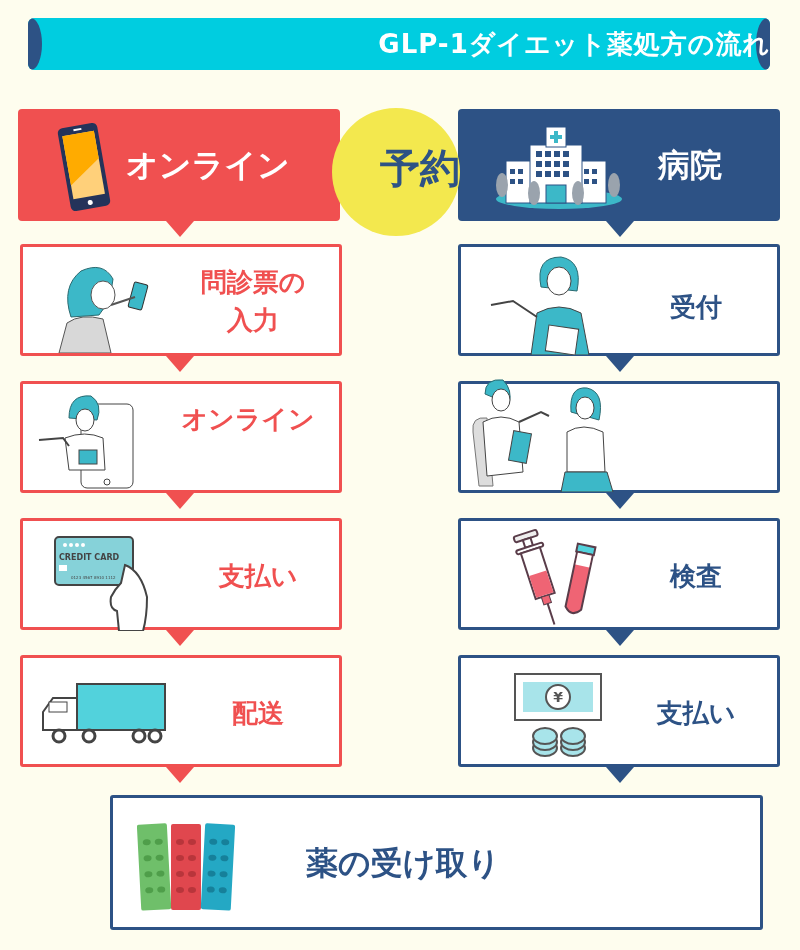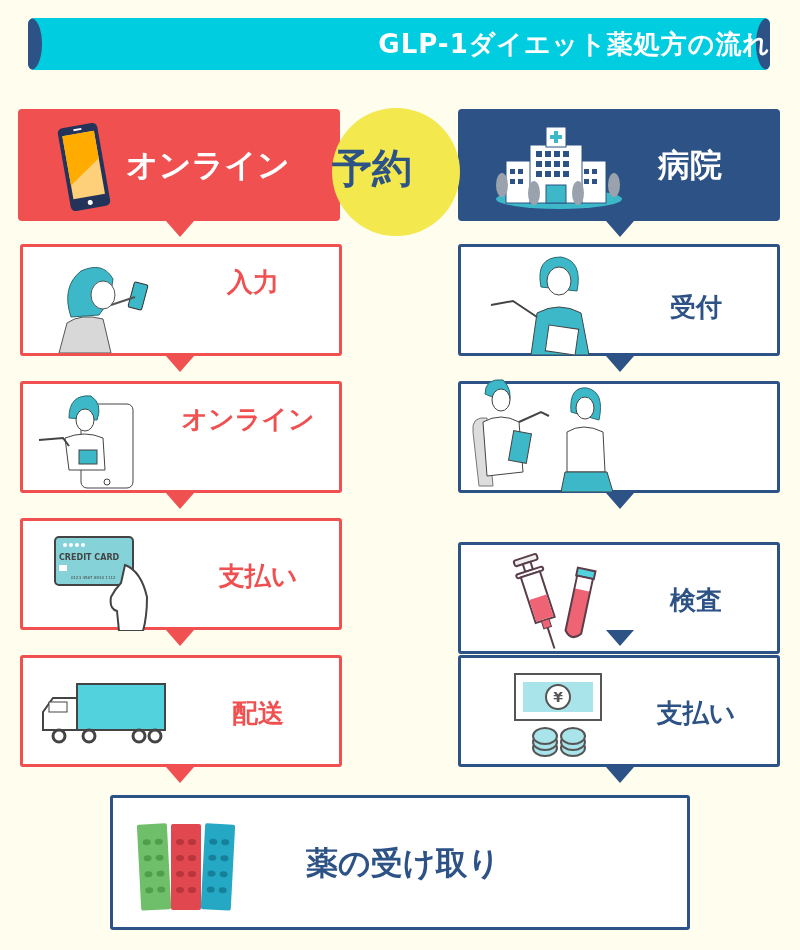--- a/index.html
+++ b/index.html
@@ -10,28 +10,28 @@
   .title-bar .cap.l{left:-8px;border-radius:0 50% 50% 0/0 50% 50% 0;}
   .title-bar .cap.r{right:-8px;border-radius:50% 0 0 50%/50% 0 0 50%;}
   .title-bar .txt{position:absolute;left:0;right:0;top:0;line-height:52px;text-align:right;color:#fff;font-weight:bold;font-size:26px;letter-spacing:1px;}
   .hdr{top:109px;height:112px;border-radius:4px;}
   .hdr.red{left:18px;width:322px;background:#f05050;}
   .hdr.blue{left:458px;width:322px;background:#2d5285;}
   .hdr .label{position:absolute;color:#fff;font-weight:bold;font-size:32px;top:0;line-height:112px;}
   .ptr{width:0;height:0;border-left:14px solid transparent;border-right:14px solid transparent;border-top:16px solid #f05050;}
   .ptr.b{border-top-color:#2d5285;}
   .circle{left:332px;top:108px;width:128px;height:128px;border-radius:50%;background:#f3e84e;}
-  .circle .txt{position:absolute;left:0;right:0;top:0;line-height:120px;text-align:left;color:#2d5285;font-weight:bold;font-size:40px;}
+  .circle .txt{position:absolute;left:0;right:0;top:0;line-height:120px;text-align:right;color:#2d5285;font-weight:bold;font-size:40px;}
   .box{background:#fff;border:3px solid #f05050;border-radius:3px;box-sizing:border-box;height:112px;}
   .box.red{left:20px;width:322px;}
   .box.blue{left:458px;width:322px;border-color:#2d5285;}
   .box .label{position:absolute;font-weight:bold;font-size:26px;text-align:center;line-height:38px;}
   .box.red .label{color:#f05050;}
   .box.blue .label{color:#2d5285;}
-  .final{left:110px;top:795px;width:580px;height:135px;background:#fff;border:3px solid #2d5285;border-radius:3px;box-sizing:border-box;}
+  .final{left:110px;top:795px;width:653px;height:135px;background:#fff;border:3px solid #2d5285;border-radius:3px;box-sizing:border-box;}
   .final .label{position:absolute;left:180px;top:40px;width:220px;text-align:center;color:#2d5285;font-weight:bold;font-size:32px;line-height:50px;}
   svg{display:block;}
 </style>
 </head>
 <body>
 
 <div class="abs title-bar">
   <div class="cap l"></div>
   <div class="cap r"></div>
   <div class="txt">GLP-1ダイエット薬処方の流れ</div>
@@ -104,20 +104,21 @@
   <div class="abs" style="left:28px;top:10px;">
     <svg width="110" height="96" viewBox="0 0 110 96">
       <path d="M8 96 L16 66 Q30 56 52 62 L60 96Z" fill="#d8d8d8" stroke="#555"></path>
       <path d="M20 60 Q10 30 30 14 Q52 4 62 22 Q60 44 48 58 Z" fill="#3cb8c8" stroke="#2a6a70"></path>
       <ellipse cx="52" cy="38" rx="12" ry="14" fill="#fff" stroke="#555"></ellipse>
       <rect x="80" y="26" width="14" height="26" rx="2" fill="#3cb8c8" stroke="#333" transform="rotate(15 87 39)"></rect>
       <path d="M60 48 L84 40" stroke="#555" stroke-width="2"></path>
     </svg>
   </div>
   <div class="label" style="left:150px;top:16px;width:160px;">
+    <div>問診票の</div>
     <div>入力</div>
   </div>
 </div>
 <div class="abs ptr" style="left:166px;top:356px;"></div>
 
 <div class="abs box red" style="top:381px;">
   <div class="abs" style="left:10px;top:6px;">
     <svg width="110" height="100" viewBox="0 0 110 100">
       <rect x="48" y="14" width="52" height="84" rx="6" fill="#fff" stroke="#444"></rect>
       <circle cx="74" cy="92" r="3" fill="none" stroke="#444"></circle>
@@ -198,21 +199,21 @@
       <path d="M52 46 L74 36 L82 40" fill="none" stroke="#444" stroke-width="2"></path>
       <path d="M104 36 Q102 10 120 12 Q138 16 132 44Z" fill="#3cb8c8" stroke="#2a6a70"></path>
       <ellipse cx="118" cy="32" rx="9" ry="11" fill="#fff" stroke="#444"></ellipse>
       <path d="M100 56 Q116 46 136 56 L138 96 L100 96Z" fill="#fff" stroke="#444"></path>
       <path d="M98 96 L140 96 L146 116 L94 116Z" fill="#3cb8c8" stroke="#444"></path>
     </svg>
   </div>
 </div>
 <div class="abs ptr b" style="left:606px;top:493px;"></div>
 
-<div class="abs box blue" style="top:518px;margin-top:24px;">
+<div class="abs box blue" style="top:518px;">
   <div class="abs" style="left:50px;top:6px;">
     <svg width="90" height="100" viewBox="0 0 90 100">
       <g transform="rotate(-18 28 50)">
         <rect x="16" y="4" width="24" height="6" rx="2" fill="#eee" stroke="#5a3d4a" stroke-width="2"></rect>
         <rect x="24" y="10" width="8" height="8" fill="#fff" stroke="#5a3d4a" stroke-width="2"></rect>
         <rect x="14" y="18" width="28" height="4" rx="2" fill="#fff" stroke="#5a3d4a" stroke-width="2"></rect>
         <rect x="18" y="22" width="20" height="48" fill="#fff" stroke="#5a3d4a" stroke-width="2"></rect>
         <rect x="19" y="46" width="18" height="23" fill="#ef6474"></rect>
         <rect x="24" y="70" width="8" height="8" fill="#ef6474" stroke="#5a3d4a"></rect>
         <line x1="28" y1="78" x2="28" y2="100" stroke="#5a3d4a" stroke-width="2"></line>

